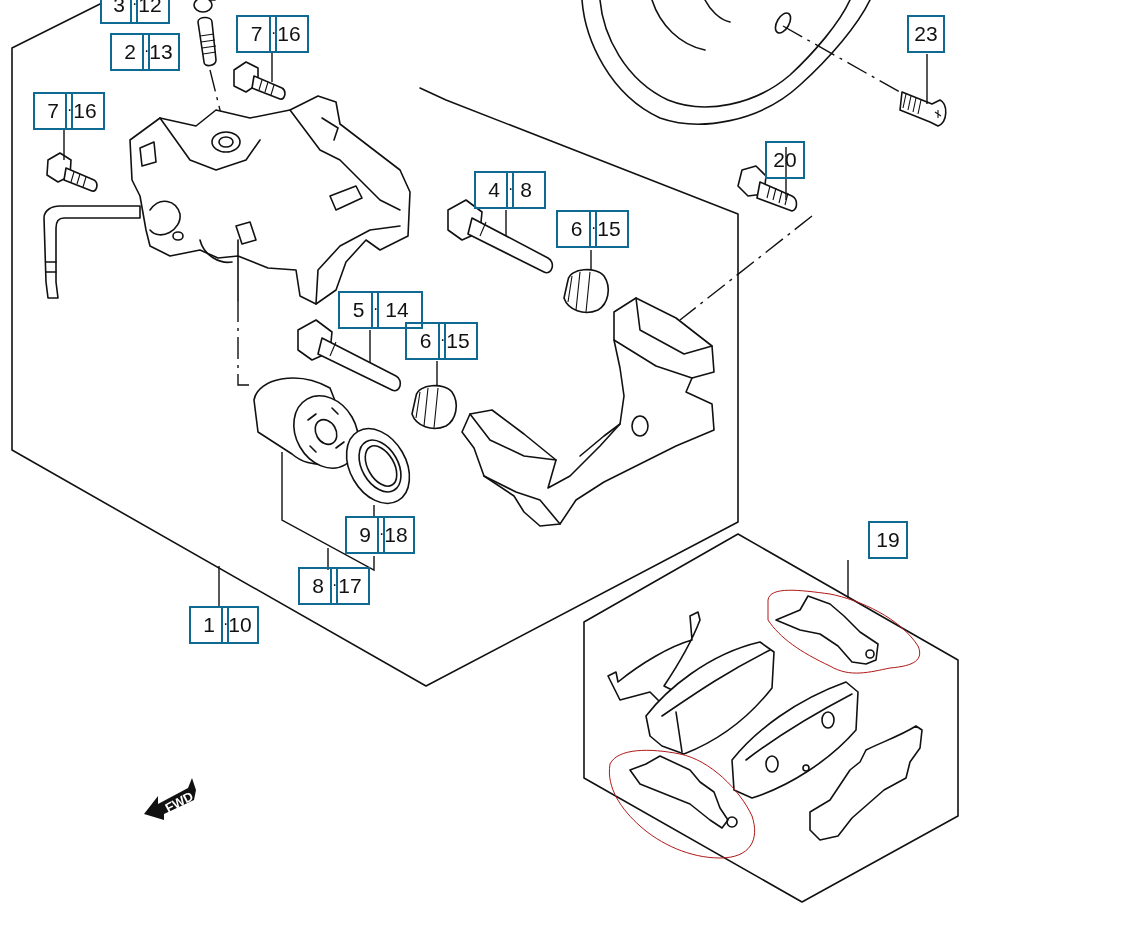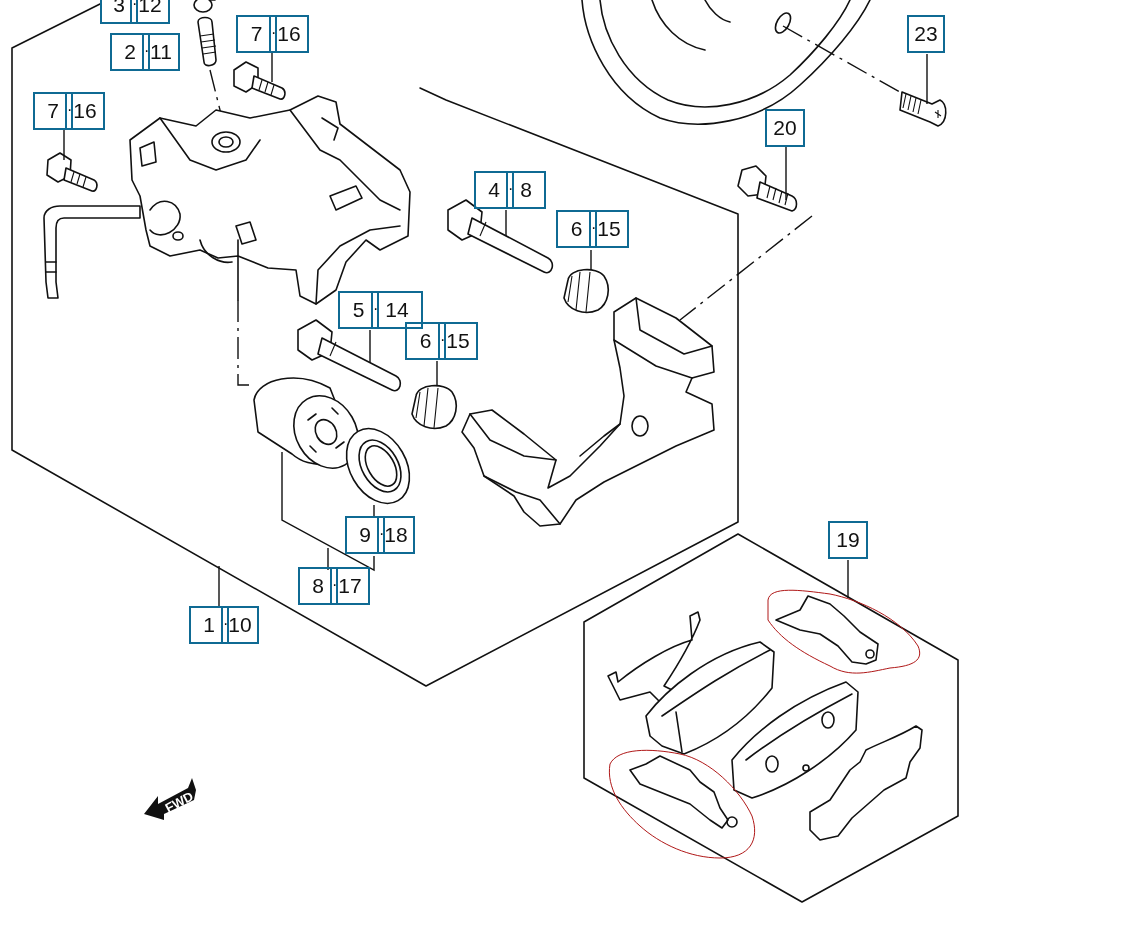--- a/index.html
+++ b/index.html
@@ -182,21 +182,21 @@
   <path class="redmark" d="M610,764 C618,748 650,748 680,754 C710,760 740,790 752,816 C760,840 750,858 720,858 C690,858 660,844 640,826 C622,810 606,788 610,764 Z"></path>
 </svg>
 
 <div class="callout" style="left:100px;top:-14px;">
   <div class="box" style="width:38px;">3</div>
   <div class="box" style="width:40px;">12</div>
 <span class="sep" style="left: 32px; top: 9px;">·</span>
   </div>
 <div class="callout" style="left:110px;top:33px;">
   <div class="box" style="width:40px;">2</div>
-  <div class="box" style="width:38px;">11</div>
+  <div class="box" style="width:38px;">13</div>
 <span class="sep" style="left: 34px; top: 9px;">·</span>
   </div>
 <div class="callout" style="left:236px;top:15px;">
   <div class="box" style="width:41px;">7</div>
   <div class="box" style="width:40px;">16</div>
 <span class="sep" style="left: 35px; top: 9px;">·</span>
   </div>
 <div class="callout" style="left:33px;top:92px;">
   <div class="box" style="width:40px;">7</div>
   <div class="box" style="width:40px;">16</div>
@@ -231,24 +231,24 @@
   <div class="box" style="width:40px;">8</div>
   <div class="box" style="width:40px;">17</div>
 <span class="sep" style="left: 34px; top: 9px;">·</span>
   </div>
 <div class="callout" style="left:189px;top:606px;">
   <div class="box" style="width:40px;">1</div>
   <div class="box" style="width:32px;">10</div>
 <span class="sep" style="left: 34px; top: 9px;">·</span>
   </div>
 <div class="callout" style="left:828px;top:521px;">
-  <div class="box" style="width:40px;">19</div>
+  <div class="box" style="width:40px;margin-left:40px;">19</div>
 </div>
 <div class="callout" style="left:765px;top:109px;">
-  <div class="box" style="width:40px;">20</div>
+  <div class="box" style="width:40px;margin-top:32px;">20</div>
 </div>
 <div class="callout" style="left:907px;top:15px;">
   <div class="box" style="width:36px;">23</div>
 </div>
 
 <div class="fwd">
   <svg width="56" height="48" viewBox="0 0 56 48">
     <path d="M2,40 L16,22 L16,30 L46,14 L50,4 L54,16 L52,26 L22,40 L22,46 Z" fill="#111"></path>
     <text x="22" y="34" font-family="Liberation Sans, sans-serif" font-size="13" font-weight="bold" fill="#fff" transform="rotate(-28 34 28)">FWD</text>
   </svg>

